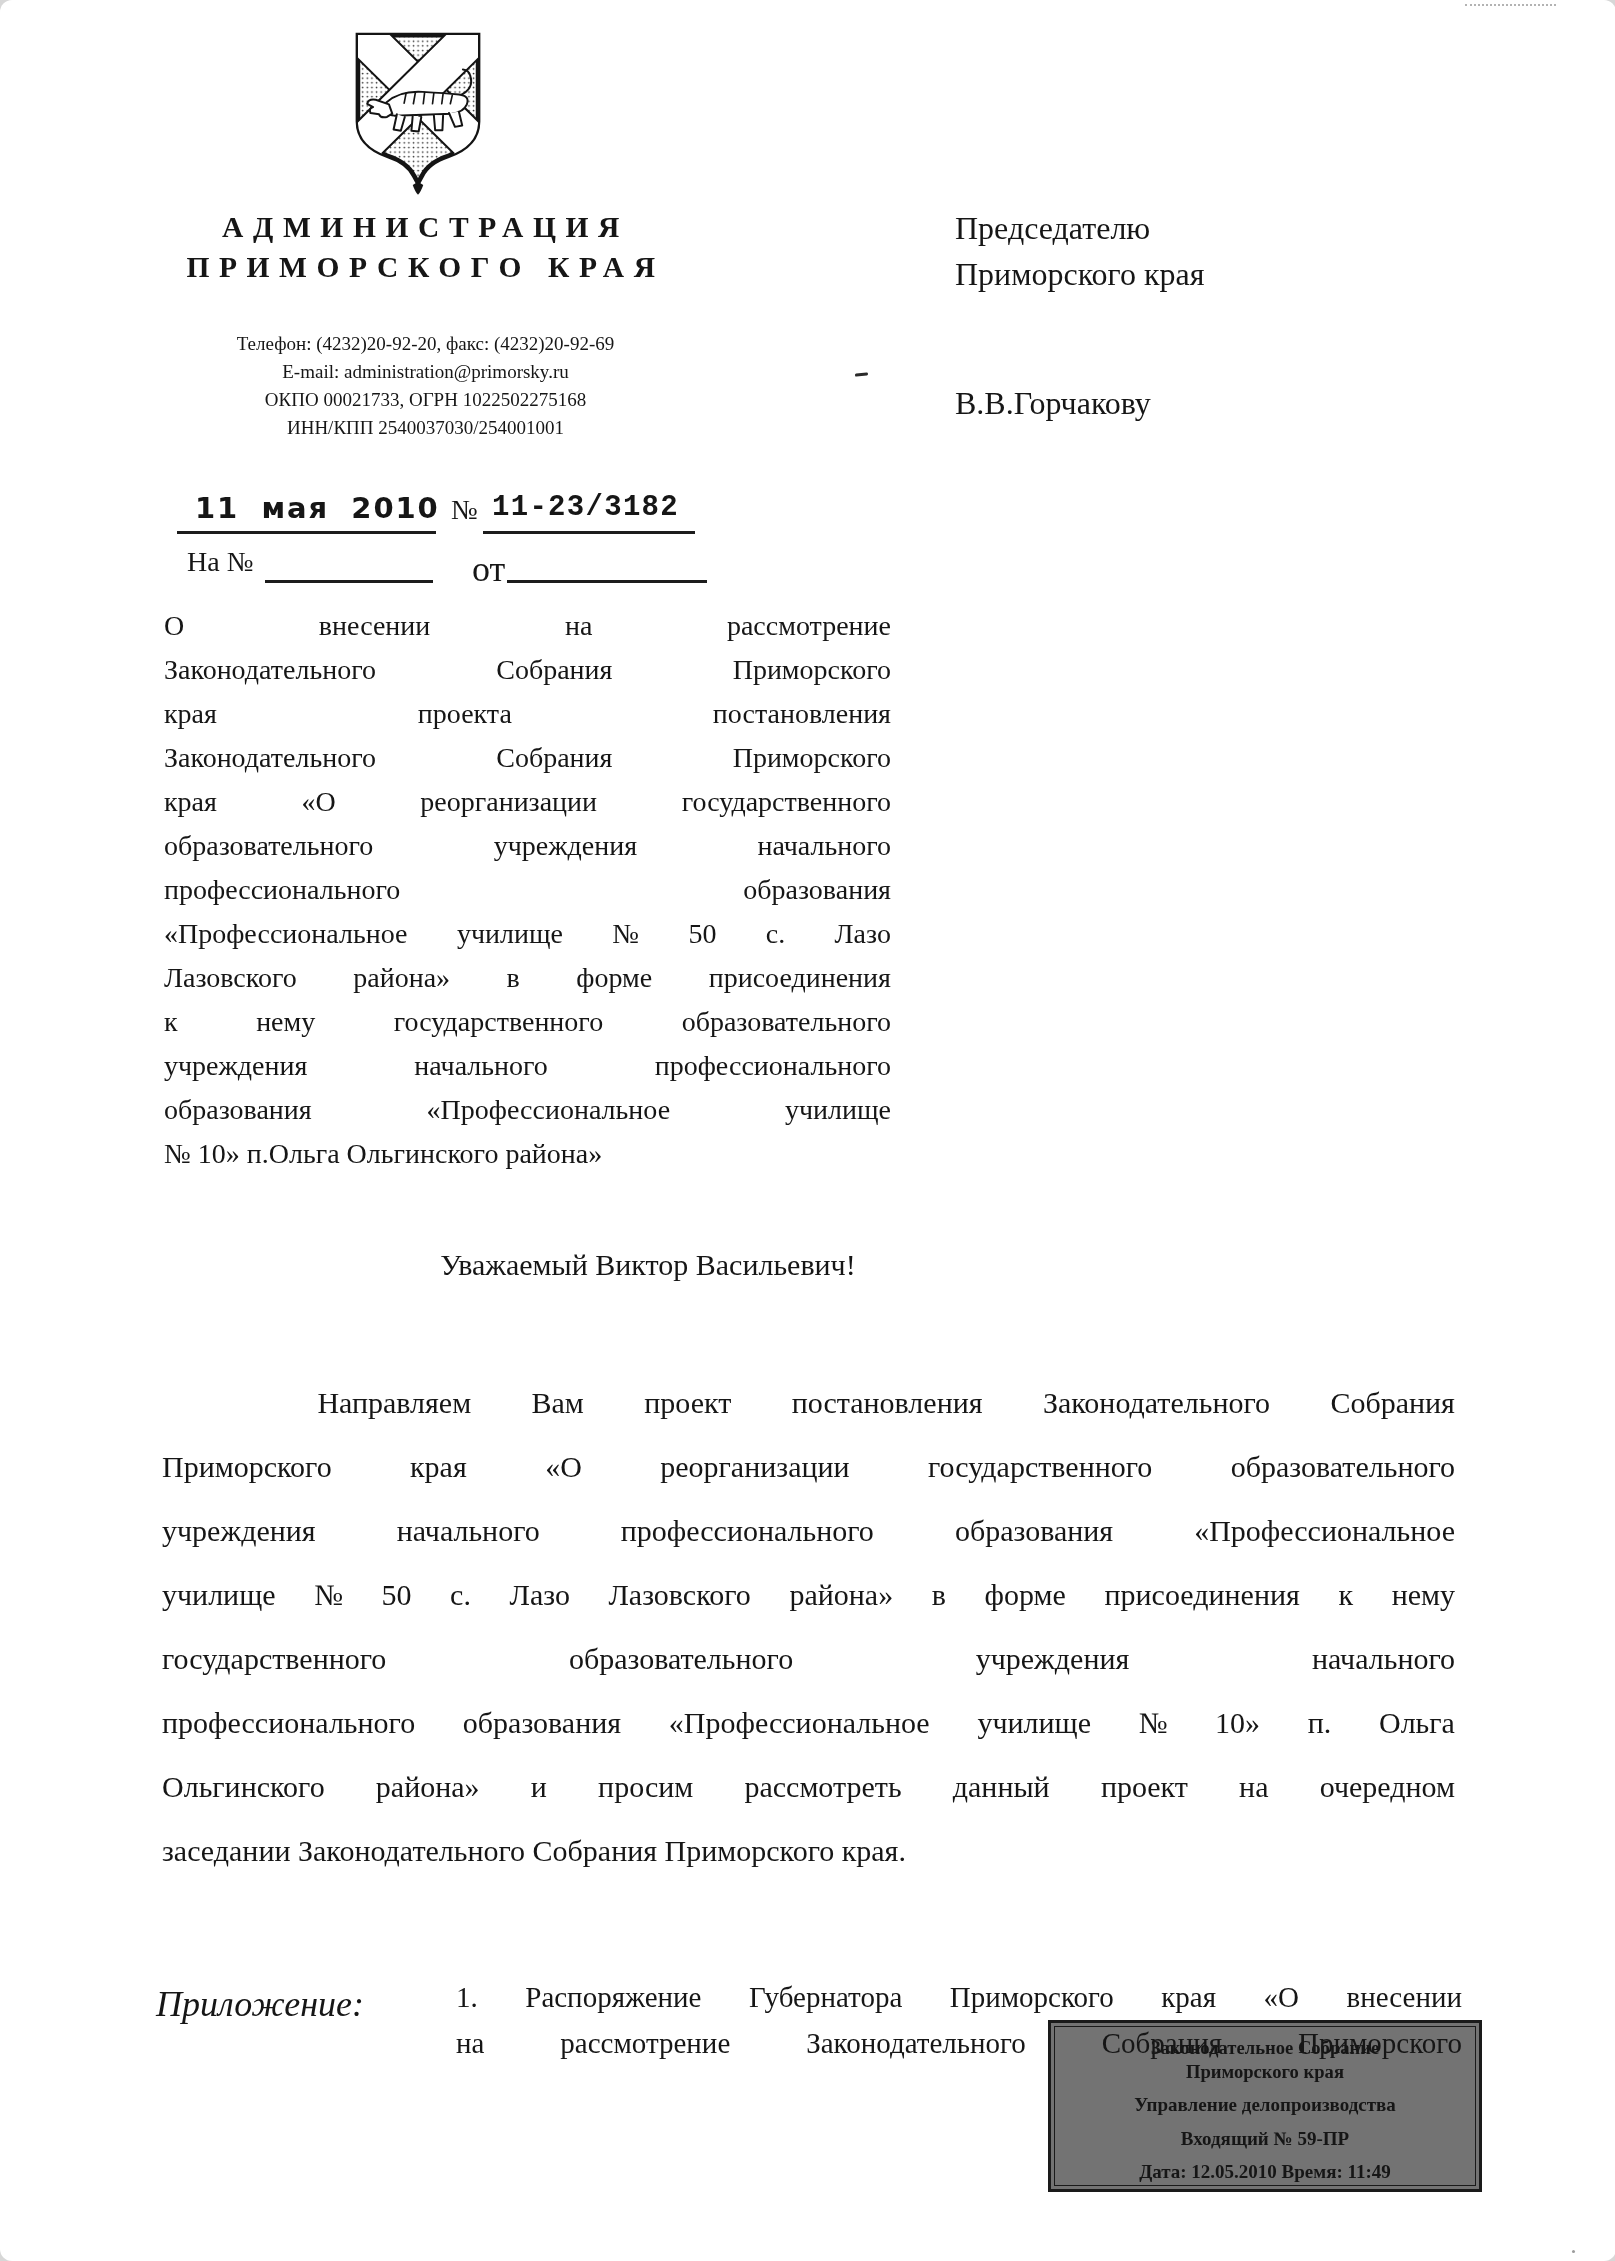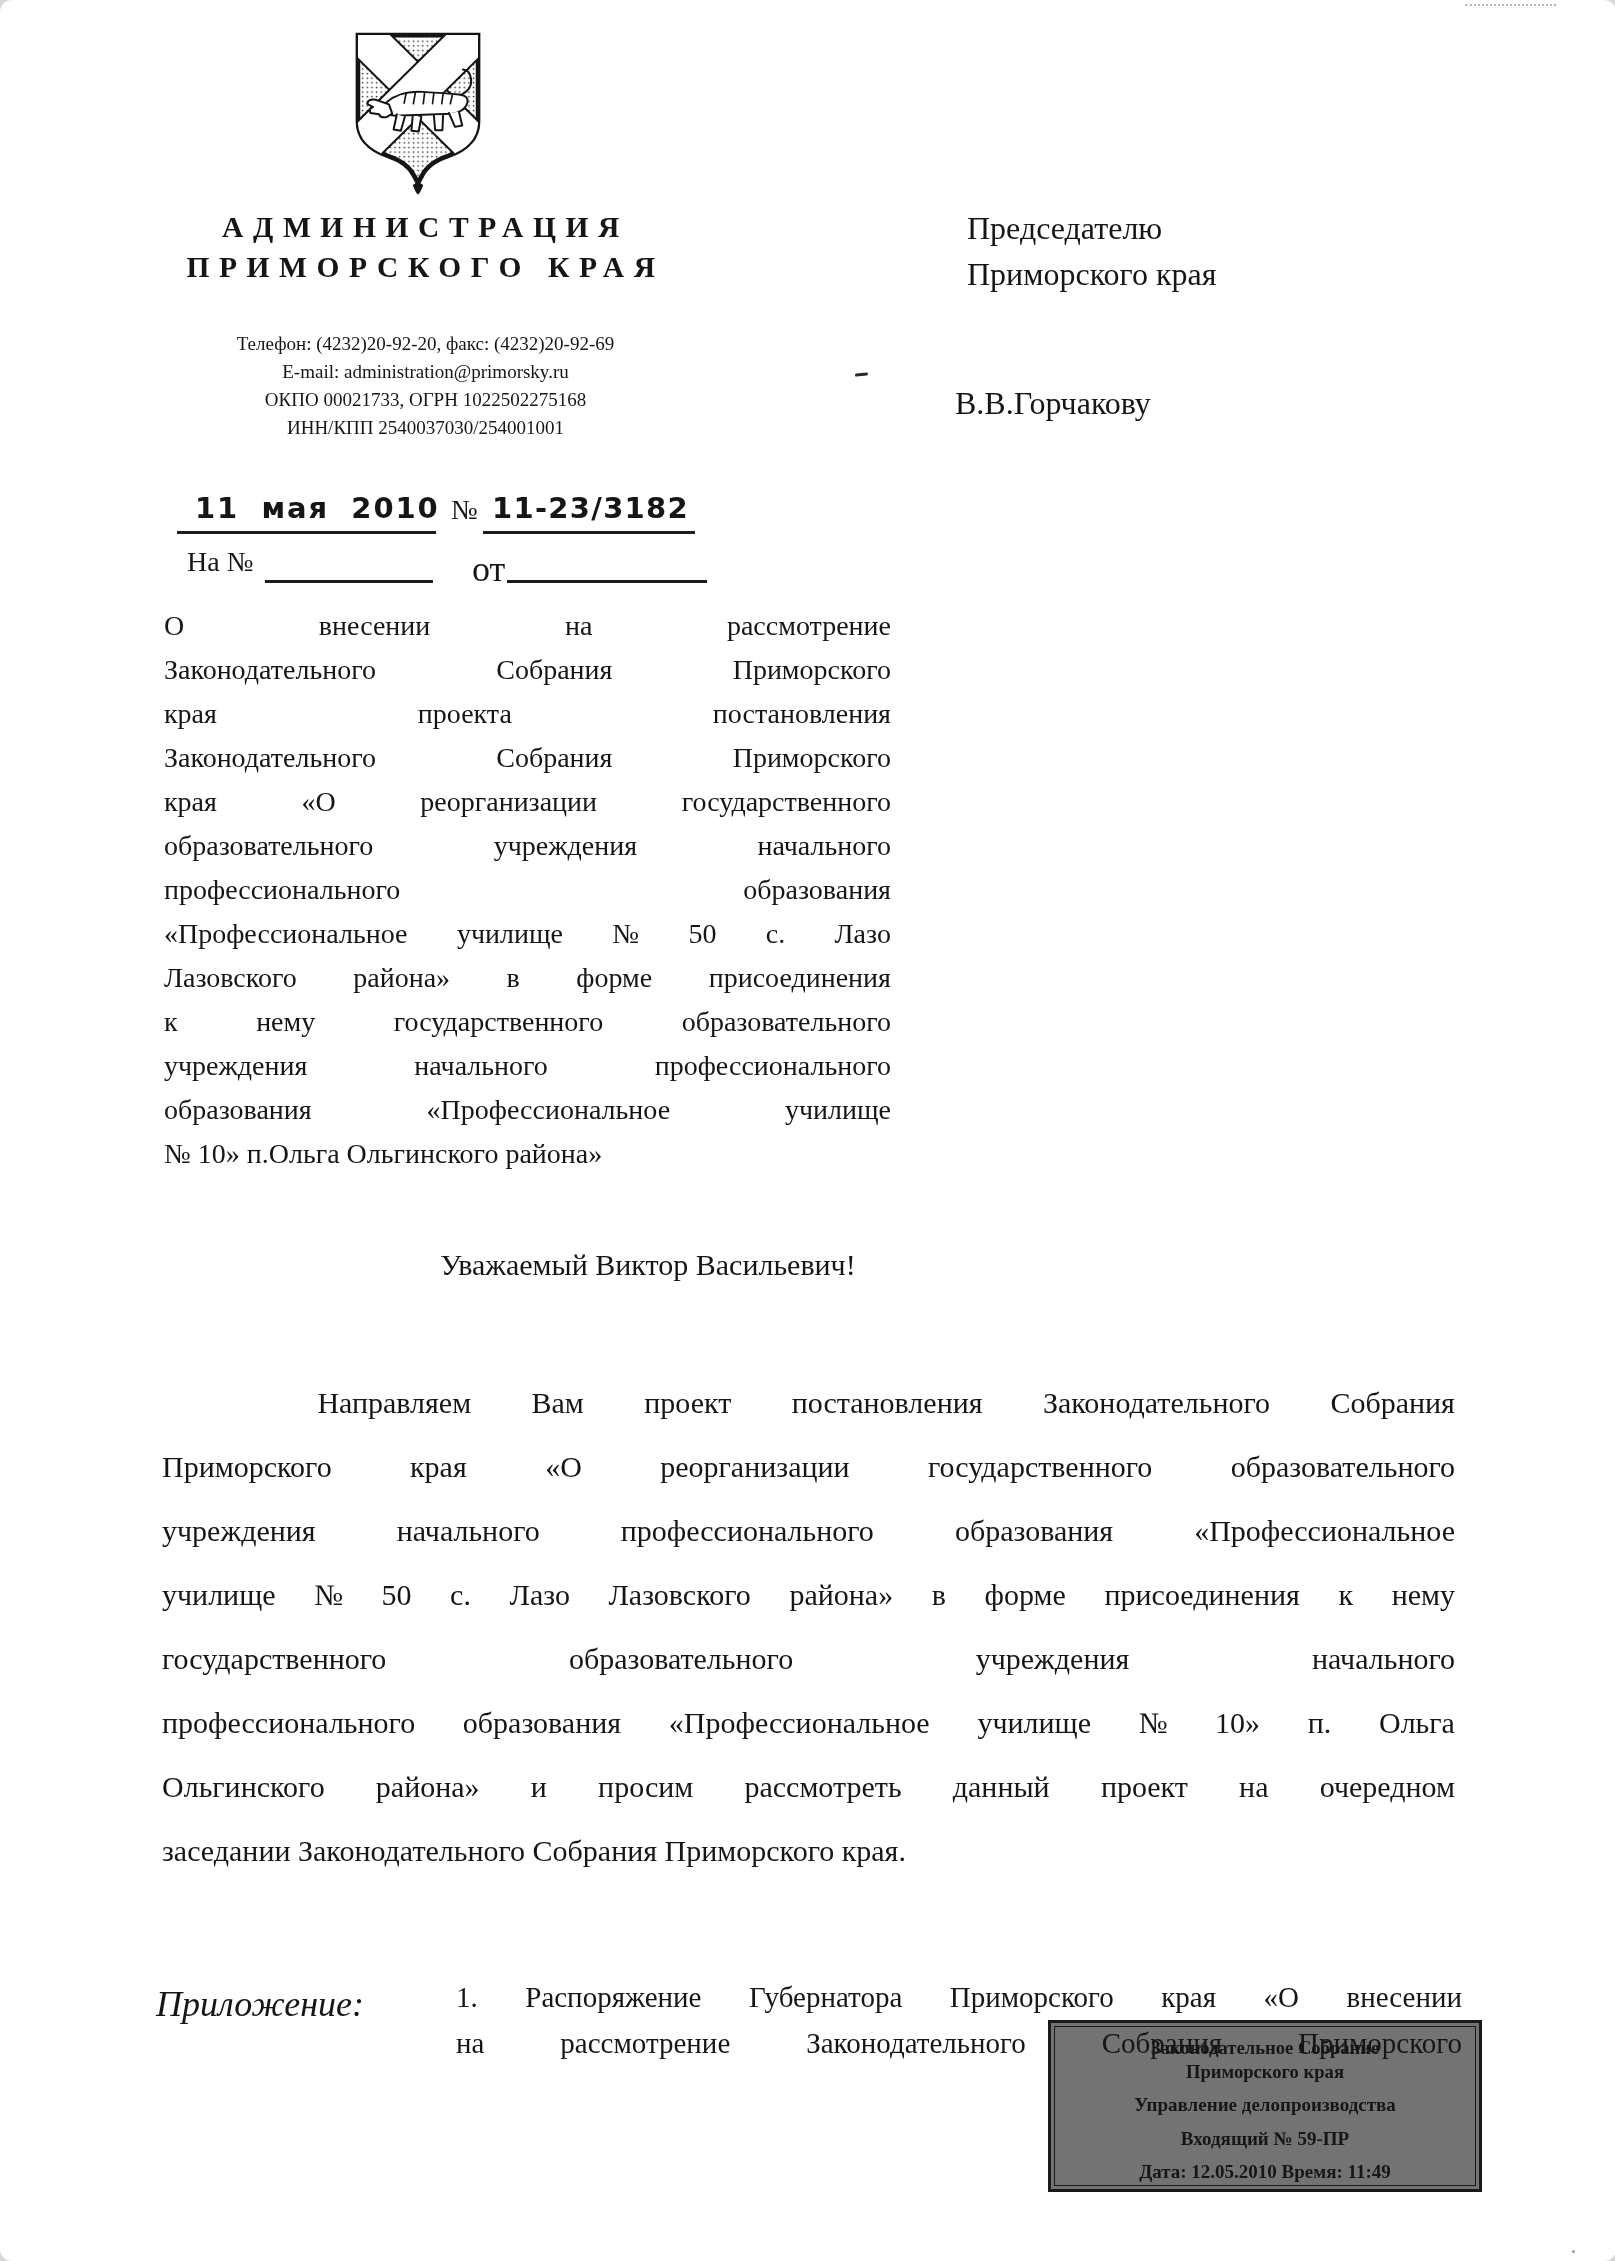--- a/index.html
+++ b/index.html
@@ -21,32 +21,32 @@
   .emblem { left:352px; top:29.5px; width:132px; height:166px; }
   .org-name { left:77px; top:207px; width:697px; text-align:center; font-weight:bold; }
   .org-name .line { font-size:29.5px; line-height:40px; letter-spacing:9.6px; white-space:nowrap; }
   .address { left:77px; top:330px; width:697px; text-align:center; }
   .address .line { font-size:19px; line-height:28px; white-space:nowrap; }
 
   
   .stamp-font { font-family:"DejaVu Sans", sans-serif; font-weight:bold; }
   .date-value { left:195px; top:491px; font-size:29px; letter-spacing:1.9px; word-spacing:10.3px; white-space:nowrap; }
   .no-sign { left:451px; top:494px; font-size:28px; }
-  .doc-number { left:492px; top:491px; font-size:29px; letter-spacing:1.3px; white-space:nowrap; }
+  .doc-number { left:492px; top:491px; font-size:29px; letter-spacing:1.3px; white-space:nowrap;font-family:Liberation Mono, monospace; }
   .uline { background:#1c1c1c; }
   .u1 { left:177px; top:531px; width:259px; height:3.2px; }
   .u2 { left:483px; top:531px; width:212px; height:3.2px; }
   .u3 { left:265px; top:580px; width:168px; height:2.6px; }
   .u4 { left:507px; top:580px; width:200px; height:2.6px; }
   .ref-label { left:187px; top:546px; font-size:28px; }
   .ref-from { left:472px; top:548px; font-size:36px; }
 
   
   .recipient { left:955px; top:205px; width:552px; }
-  .recipient .line { font-size:32px; line-height:46px; white-space:nowrap;margin-left:12px; }
+  .recipient .line { font-size:32px; line-height:46px; white-space:nowrap; }
   .recipient-name { left:955px; top:385px; font-size:32px; white-space:nowrap; }
 
   
   .jline { display:flex; justify-content:space-between; align-items:flex-start; }
   .jline.left { justify-content:flex-start; }
   .jline span { white-space:nowrap; }
   .subject { left:164px; top:610px; width:727px; }
   .subject .jline { height:44px; font-size:28px; }
   .body-par { left:162px; top:1386px; width:1293px; }
   .body-par .jline { height:64px; font-size:30px; }

